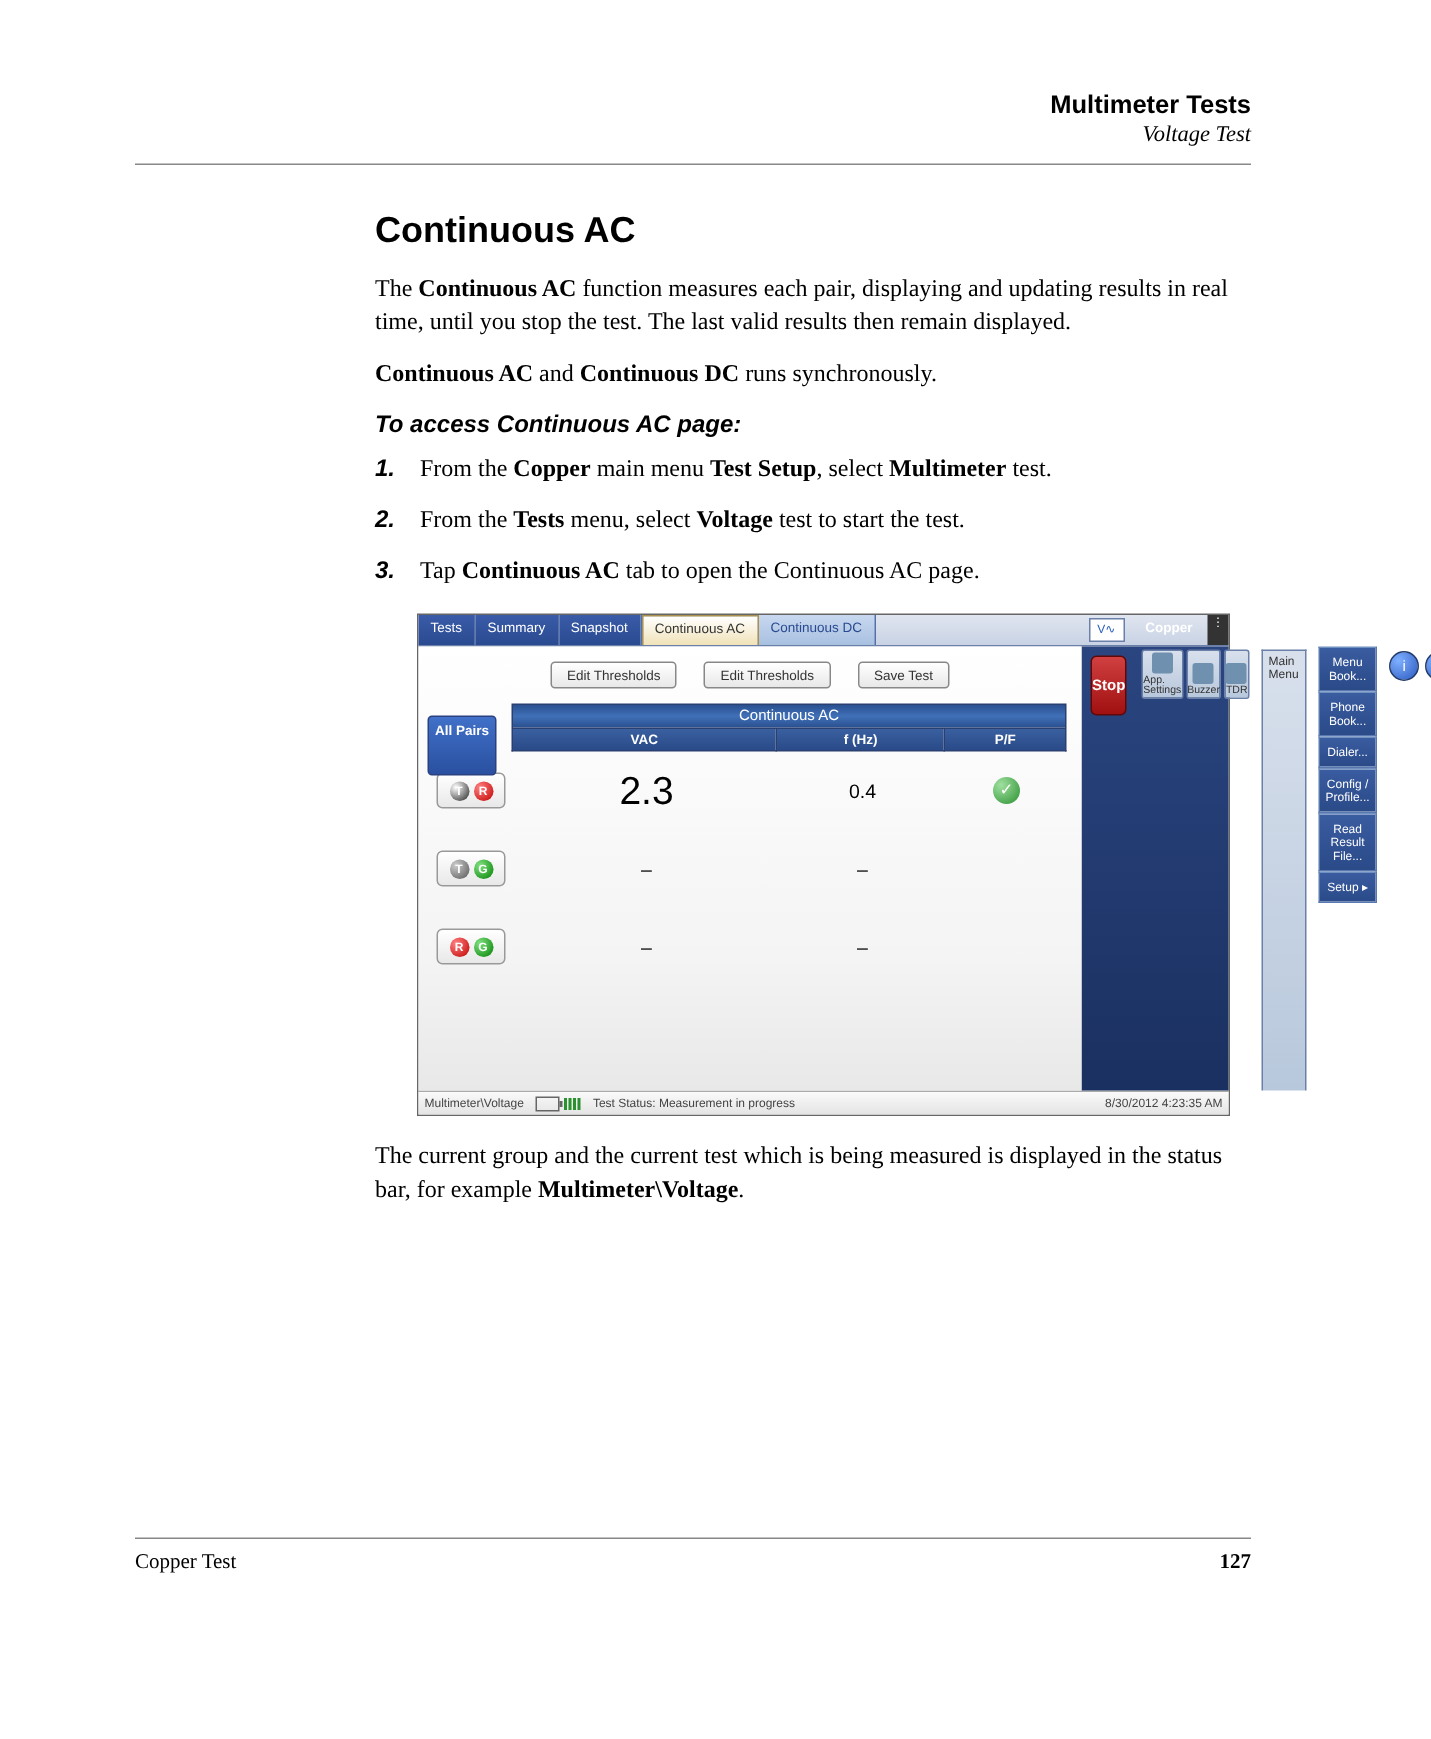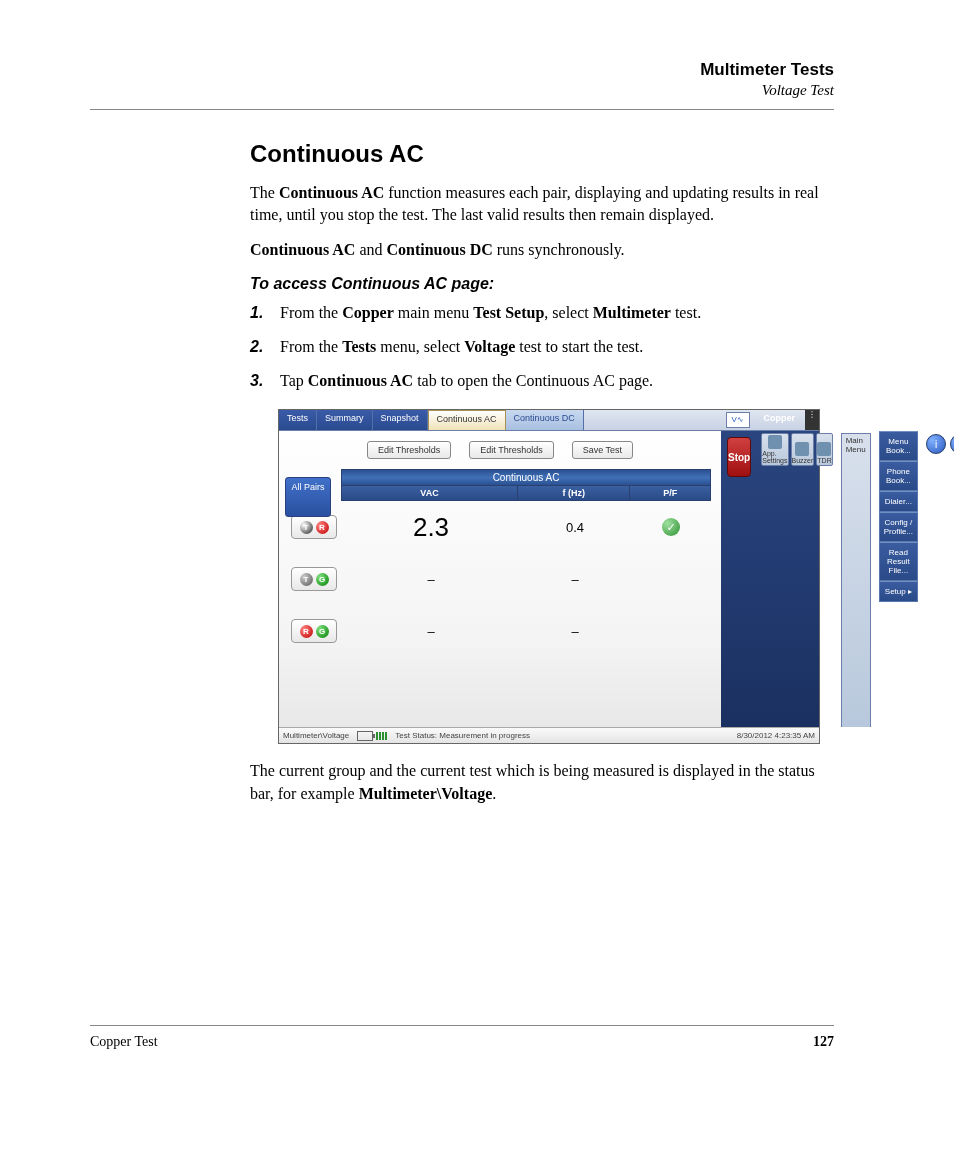--- a/index.html
+++ b/index.html
@@ -166,21 +166,21 @@
   .ss-allpairs {
     position: absolute;
     left: 6px;
     top: 46px;
     width: 44px;
     height: 34px;
     background: linear-gradient(#4070c8,#2a50a0);
     border: 1px solid #2a4080;
     border-radius: 3px;
     color: #fff;
-    font-weight: normal;
+    font-weight: bold;
     font-size: 9px;
     text-align: center;
     padding-top: 4px;
     line-height: 11px;
   }
   .ss-table-wrap {
     margin-left: 56px;
     margin-right: 4px;
   }
   .ss-table-title {

